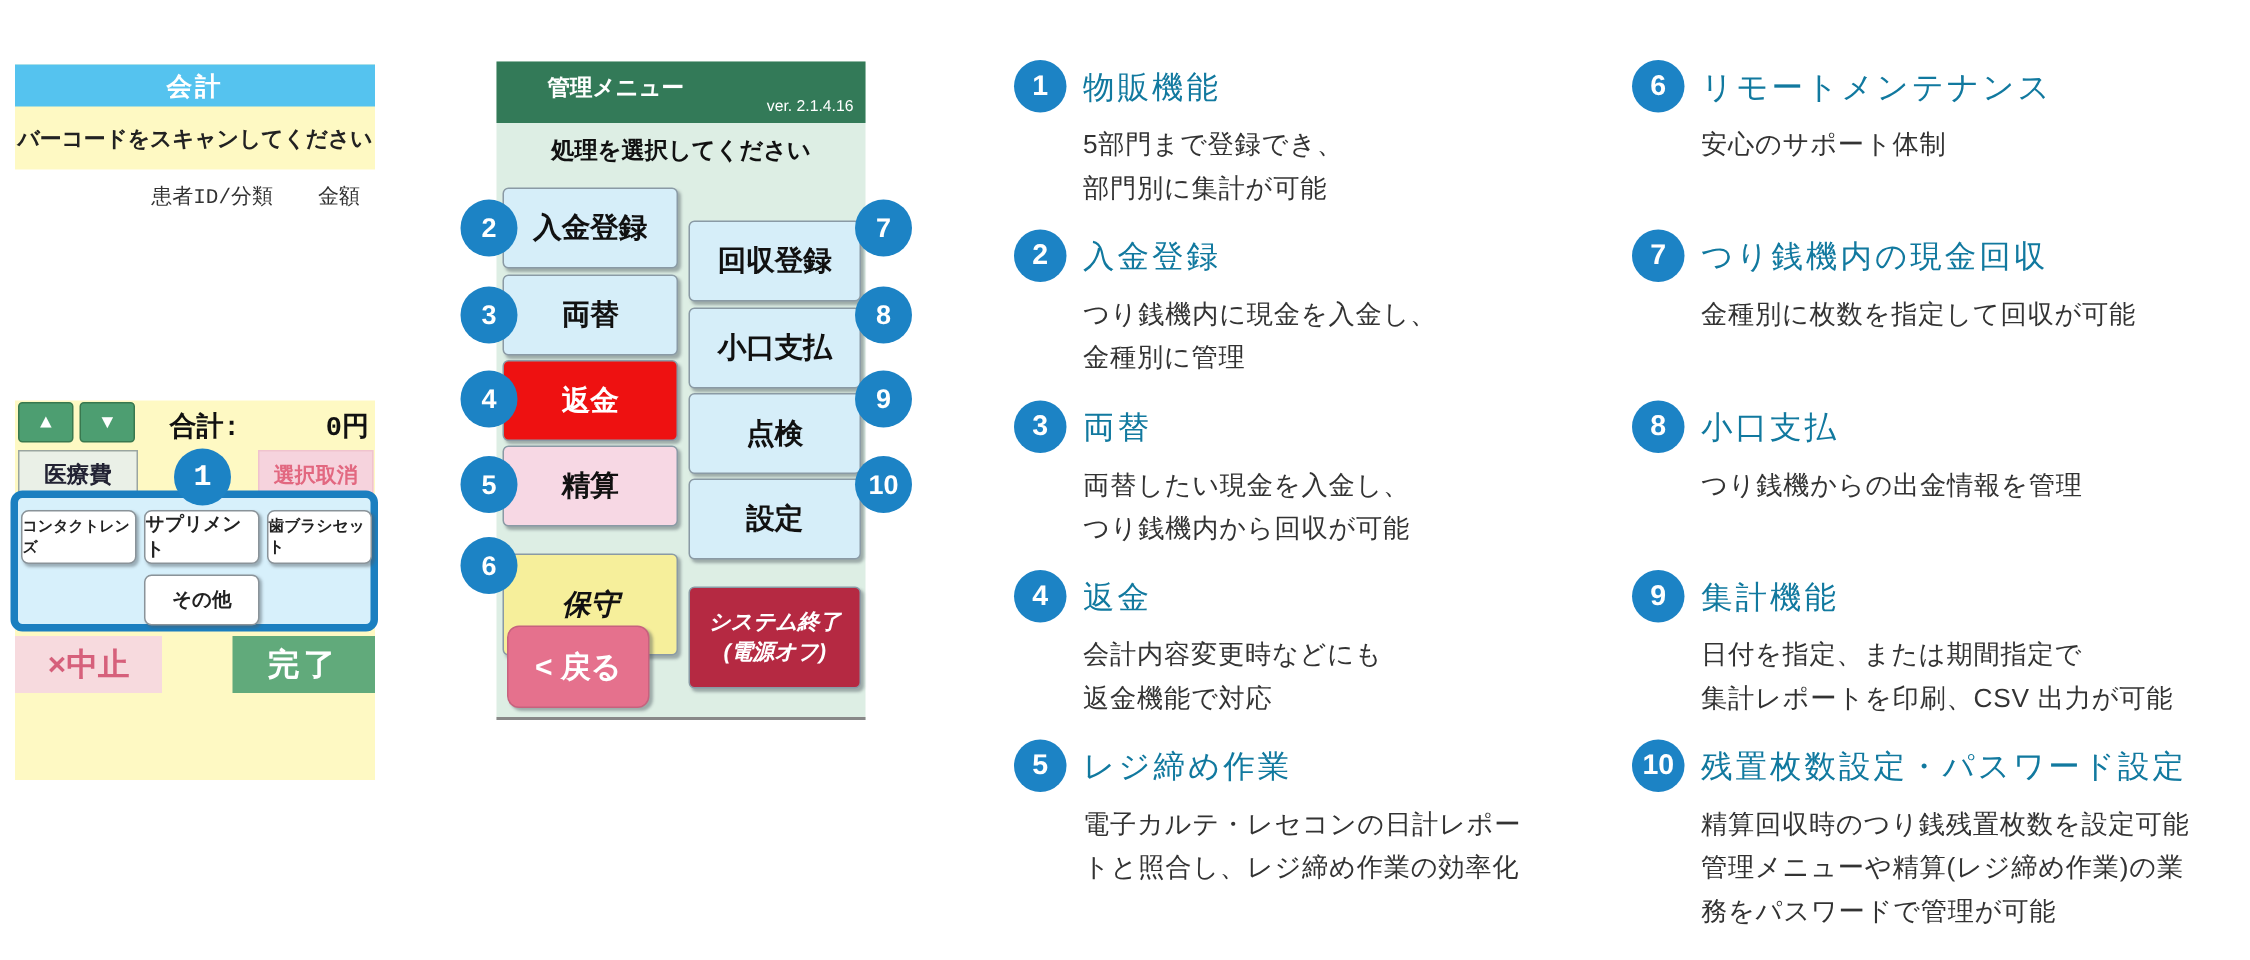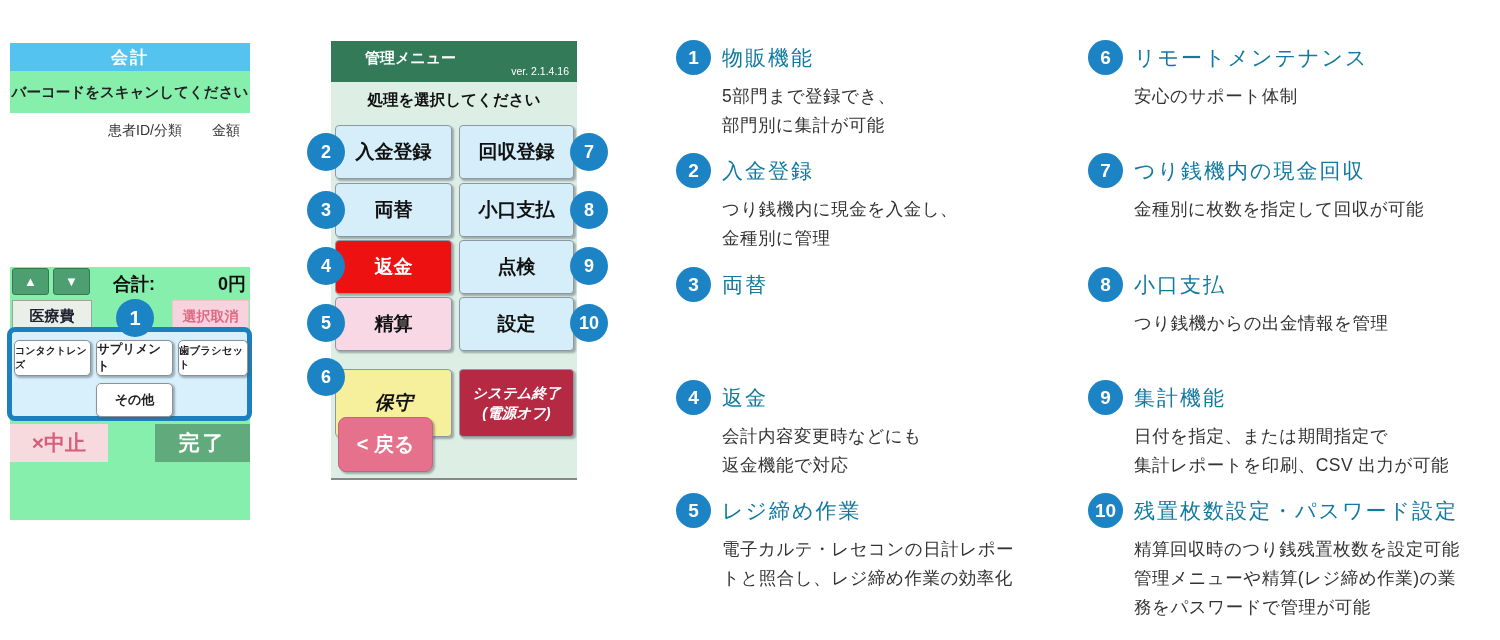--- a/index.html
+++ b/index.html
@@ -2,21 +2,21 @@
 <html><head>
 <meta charset="utf-8">
 <style>
   html,body { margin:0; padding:0; background:#fff; }
   .canvas { position:relative; width:1500px; height:640px; background:#fff;
             font-family:"Liberation Sans","DejaVu Sans",sans-serif; overflow:hidden; }
   .abs { position:absolute; box-sizing:border-box; }
   .flexc { display:flex; align-items:center; justify-content:center; }
 
   
-  .p1 { left:10px; top:43px; width:240px; height:477px; background:#86efac; }
+  .p1 { left:10px; top:43px; width:240px; height:477px; background:#fef9c3;font-family:Liberation Mono, monospace; }
   .p1-header { left:0; top:0; width:240px; height:28px; background:#55c3ef; color:#fff;
                font-weight:bold; font-size:17px; letter-spacing:2px; }
   .p1-sub { left:0; top:28px; width:240px; height:42px; font-size:14.5px; font-weight:bold; color:#222; }
   .p1-list { left:0; top:70px; width:240px; height:154px; background:#fff; }
   .p1-list-head { display:flex; justify-content:flex-end; gap:30px; padding:9px 10px 0 0;
                   font-size:14px; color:#333;text-align:center; }
   .arrow-btn { width:37px; height:27px; background:#4d9e71; border:1px solid #39784f;
                border-radius:3px; color:#fff; font-size:13px; }
   .total-label { left:103px; top:229px; font-size:18px; font-weight:bold; color:#111; }
   .total-value { right:4px; top:229px; font-size:18px; font-weight:bold; color:#111; }
@@ -49,21 +49,21 @@
             font-weight:bold; color:#111; }
   .p2-btn { border:1px solid #8a9aa5; border-radius:4px; font-weight:bold; color:#111;
             font-size:19px; box-shadow:2px 2px 2px rgba(60,70,80,.4); }
   .bg-blue   { background:#d6eef9; }
   .bg-red    { background:#ee1111; color:#fff; }
   .bg-pink   { background:#f7d8e4; }
   .bg-yellow { background:#f6ef9b; }
   .bg-crimson{ background:#b52942; color:#fff; font-size:14.5px; line-height:1.4;
                white-space:pre-line; text-align:center; }
   .colL { left:4px;   width:117px; }
-  .colR { left:128px; width:115px; }
+  .colR { left:128px; width:115px;margin-top:22px; }
   .row1 { top:84px;  height:54px; }
   .row2 { top:142px; height:54px; }
   .row3 { top:199px; height:54px; }
   .row4 { top:256px; height:54px; }
   .row5 { top:328px; height:68px;font-style:italic; }
   .btn-back { left:7px; top:376px; width:95px; height:55px; background:#e5718d; color:#fff;
               font-size:20px; font-weight:bold; border:1px solid #c7627e; border-radius:8px;
               box-shadow:2px 2px 2px rgba(60,70,80,.4); }
   .num-badge { width:38px; height:38px; border-radius:50%; background:#1c83c5; color:#fff;
                font-size:18px; font-weight:bold; z-index:4; display:flex; align-items:center;
@@ -171,20 +171,22 @@
       <span class="feat-title">入金登録</span>
     </div>
     <div class="feat-desc">つり銭機内に現金を入金し、
 金種別に管理</div>
   </div>
   <div class="feat fcol1 frow3">
     <div class="feat-head">
       <span class="feat-badge">3</span>
       <span class="feat-title">両替</span>
     </div>
+    <div class="feat-desc">両替したい現金を入金し、
+つり銭機内から回収が可能</div>
   </div>
   <div class="feat fcol1 frow4">
     <div class="feat-head">
       <span class="feat-badge">4</span>
       <span class="feat-title">返金</span>
     </div>
     <div class="feat-desc">会計内容変更時などにも
 返金機能で対応</div>
   </div>
   <div class="feat fcol1 frow5">

